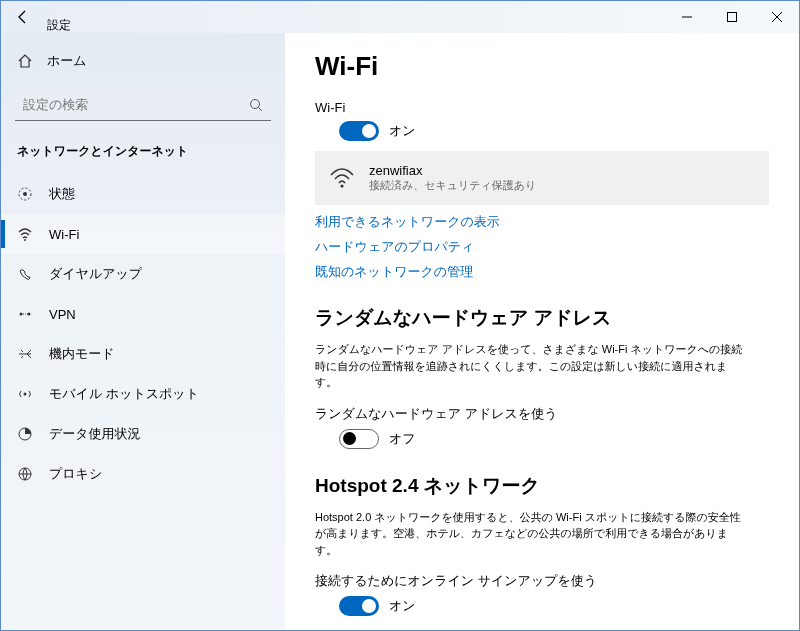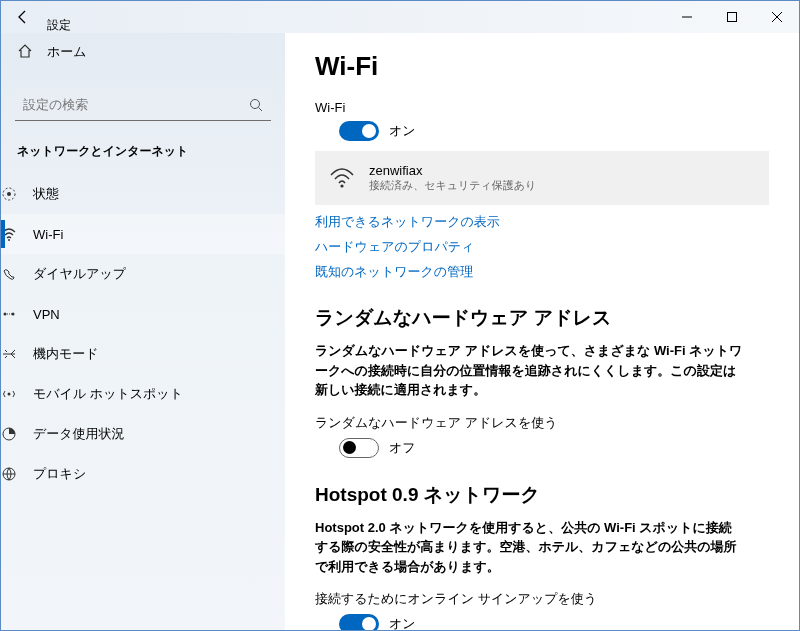--- a/index.html
+++ b/index.html
@@ -4,44 +4,44 @@
 <style>
 * { margin: 0; padding: 0; box-sizing: border-box; font-family: "Yu Gothic UI", "Meiryo", sans-serif; }
 body { width: 800px; height: 631px; overflow: hidden; background: #fff; display: flex; flex-direction: column; border: 1px solid #5a8bc4; }
 .titlebar { height: 32px; display: flex; align-items: center; background: linear-gradient(to right, #e8eef5, #f5f8fb); position: relative; }
 .titlebar .back { width: 32px; display:flex; align-items:center; justify-content:center; margin-left:6px; }
 .titlebar .title { font-size: 12px; margin-left: 8px; color:#000;margin-top:16px; }
 .winbtns { position:absolute; right:0; top:0; height:32px; display:flex; }
 .winbtn { width:45px; height:32px; display:flex; align-items:center; justify-content:center; }
 .main { flex:1; display:flex; overflow:hidden; }
 .sidebar { width: 284px; background: linear-gradient(to bottom, #e4ebf2, #eef3f8 40%, #f2f6fa); display:flex; flex-direction:column; padding-top:10px; }
-.homebox { display:flex; height:36px; padding-left:16px; gap:14px; font-size:13px; }
+.homebox { display:flex; align-items:center; height:36px; padding-left:16px; gap:14px; font-size:13px; }
 .searchbox { margin:10px 14px 14px 14px; height:32px; background:#e9eef5; border-bottom:1px solid #6d6d6d; display:flex; align-items:center; padding:0 8px; justify-content:space-between; }
 .searchbox input { background:transparent; border:none; outline:none; font-size:13px; color:#666; width: 200px; }
 .sectiontitle { font-size:12px; font-weight:600; padding: 8px 16px 14px 16px; }
-.navitem { display:flex; align-items:center; height:40px; gap:16px; font-size:13px; position:relative; }
+.navitem { display:flex; align-items:center; height:40px; padding-left:16px; gap:16px; font-size:13px; position:relative; }
 .navitem.selected::before { content:""; position:absolute; left:0; top:6px; bottom:6px; width:4px; background:#0067c0; }
 .navitem.selected { background: rgba(255,255,255,0.35); }
 .navicon { width:16px; height:16px; display:flex; align-items:center; justify-content:center; }
 .content { flex:1; padding: 18px 30px 0 30px; overflow-y:auto; color:#000; }
 .content h1 { font-size:26px; font-weight:600; margin-bottom:18px; }
 .sublabel { font-size:13px; margin-bottom:6px; }
 .toggle { display:flex; align-items:center; gap:10px; margin-bottom:10px;padding-left:24px; }
 .switch { width:40px; height:20px; border-radius:10px; position:relative; }
 .switch.on { background:#0067c0; }
 .switch.on::after { content:""; position:absolute; right:3px; top:3px; width:14px; height:14px; border-radius:50%; background:#fff; }
 .switch.off { background:#fff; border:1px solid #666; }
 .switch.off::after { content:""; position:absolute; left:3px; top:2px; width:13px; height:13px; border-radius:50%; background:#000; }
 .togtext { font-size:13px; }
 .wificard { background:#f0f0f0; display:flex; align-items:center; padding:12px 14px; gap:14px; margin:4px 0 8px 0; }
 .wificard .ssid { font-size:13px; }
 .wificard .ssub { font-size:11px; color:#666; }
 .linktext { font-size:13px; color:#0067c0; margin:7px 0; display:block; }
 .content h2 { font-size:19px; font-weight:600; margin-top:24px; margin-bottom:10px; }
-.desc { font-size:13px; line-height:1.5; margin-bottom:14px; max-width:430px;font-weight:bold; }
+.desc { font-size:11px; line-height:1.5; margin-bottom:14px; max-width:430px; }
 svg { display:block; }
 </style>
 </head>
 <body>
 
 <div class="titlebar">
   <div class="back">
     <svg width="16" height="16" viewBox="0 0 16 16">
         <path d="M10 2 L4 8 L10 14" stroke="#000" stroke-width="1.3" fill="none"></path>
       </svg>
@@ -187,21 +187,21 @@
     <a class="linktext">既知のネットワークの管理</a>
 
     <h2>ランダムなハードウェア アドレス</h2>
     <div class="desc">ランダムなハードウェア アドレスを使って、さまざまな Wi-Fi ネットワークへの接続時に自分の位置情報を追跡されにくくします。この設定は新しい接続に適用されます。</div>
     <div class="sublabel">ランダムなハードウェア アドレスを使う</div>
     <div class="toggle">
       <div class="switch off"></div>
       <div class="togtext">オフ</div>
     </div>
 
-    <h2>Hotspot 0.9 ネットワーク</h2>
+    <h2>Hotspot 2.4 ネットワーク</h2>
     <div class="desc">Hotspot 2.0 ネットワークを使用すると、公共の Wi-Fi スポットに接続する際の安全性が高まります。空港、ホテル、カフェなどの公共の場所で利用できる場合があります。</div>
     <div class="sublabel">接続するためにオンライン サインアップを使う</div>
     <div class="toggle">
       <div class="switch on"></div>
       <div class="togtext">オン</div>
     </div>
   </div>
 </div>
 
 </body></html>

